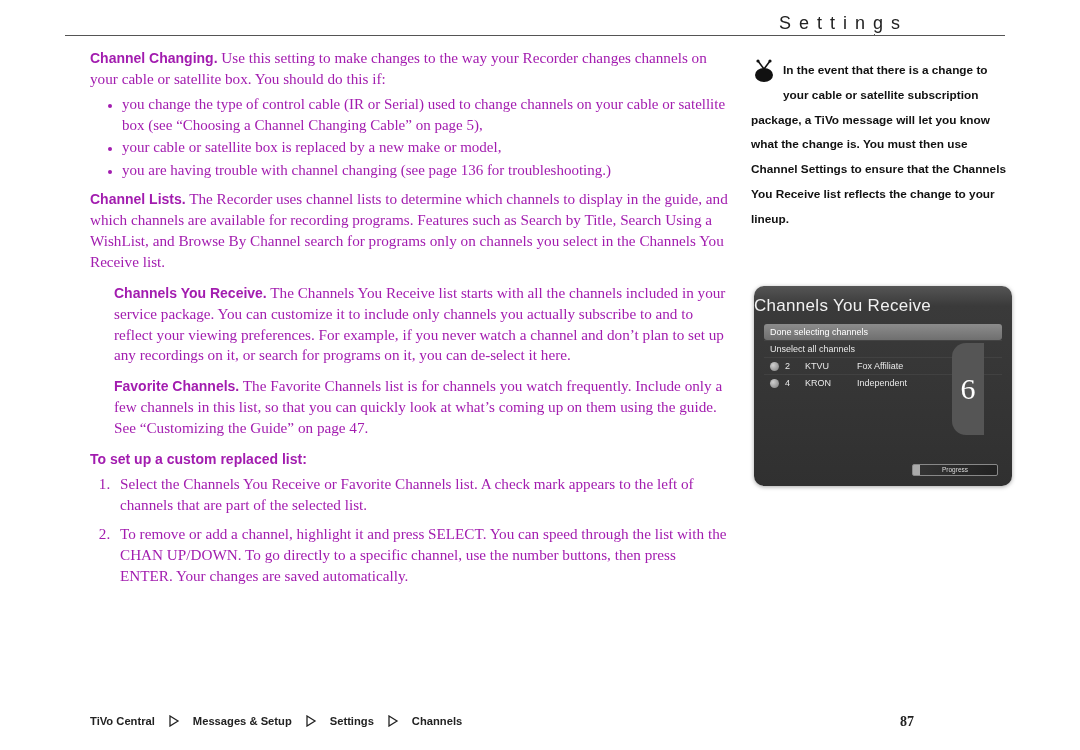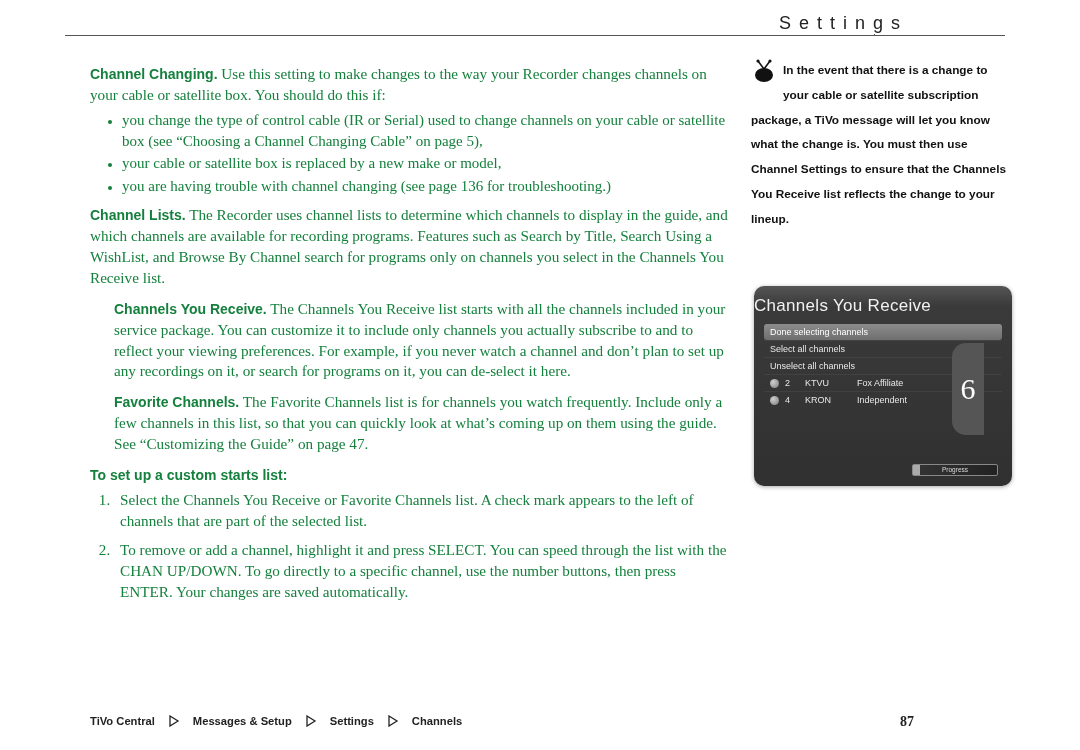--- a/index.html
+++ b/index.html
@@ -37,25 +37,25 @@
   .header-sep {
     position: absolute;
     top: 16px;
     left: 874px;
     width: 1px;
     height: 19px;
     background: #555;
   }
   .main-col {
     position: absolute;
-    top: 64px;
+    top: 48px;
     left: 90px;
     width: 640px;
     font-size: 15.2px;
-    color: #15803d;
+    color: #a21caf;
     line-height: 1.38;
   }
   .main-col p { margin: 0 0 4px 0; }
   .main-col .bold-sans {
     font-family: Verdana, Geneva, sans-serif;
     font-weight: bold;
     font-size: 14px;
   }
   .bullets {
     margin: 4px 0 8px 0;
@@ -234,21 +234,21 @@
     <div class="indent-block">
       <p>
         <span class="bold-sans">Channels You Receive.</span><span> The Channels You Receive list starts with all the channels included in your service package. You can customize it to include only channels you actually subscribe to and to reflect your viewing preferences. For example, if you never watch a channel and don’t plan to set up any recordings on it, or search for programs on it, you can de-select it here.</span>
       </p>
       <p style="margin-top:10px;">
         <span class="bold-sans">Favorite Channels.</span><span> The Favorite Channels list is for channels you watch frequently. Include only a few channels in this list, so that you can quickly look at what’s coming up on them using the guide. See “Customizing the Guide” on page 47.</span>
       </p>
     </div>
 
     <p style="margin-top:10px;">
-      <span class="bold-sans">To set up a custom starts list:</span>
+      <span class="bold-sans">To set up a custom replaced list:</span>
     </p>
     <ol class="ol-steps">
       <li>Select the Channels You Receive or Favorite Channels list. A check mark appears to the left of channels that are part of the selected list.</li>
       <li>To remove or add a channel, highlight it and press SELECT. You can speed through the list with the CHAN UP/DOWN. To go directly to a specific channel, use the number buttons, then press ENTER. Your changes are saved automatically.</li>
     </ol>
   </div>
 
   <div class="sidebar">
     <span class="tivo-icon">
       <svg viewBox="0 0 26 24">
@@ -259,21 +259,20 @@
         <circle cx="19" cy="2" r="1.6" fill="#111"></circle>
       </svg>
     </span>
     <span>In the event that there is a change to your cable or satellite subscription package, a TiVo message will let you know what the change is. You must then use Channel Settings to ensure that the Channels You Receive list reflects the change to your lineup.</span>
   </div>
 
   <div class="screenshot-box">
     <div class="shot-title">Channels You Receive</div>
     <div class="shot-list">
       <div class="shot-row sel">Done selecting channels</div>
-      <div class="shot-row">Select all channels</div>
       <div class="shot-row">Unselect all channels</div>
       <div class="shot-row">
         <span class="check-circ"></span>
         <span class="chan-num">2</span>
         <span class="chan-call">KTVU</span>
         <span class="chan-aff">Fox Affiliate</span>
       </div>
       <div class="shot-row">
         <span class="check-circ"></span>
         <span class="chan-num">4</span>

